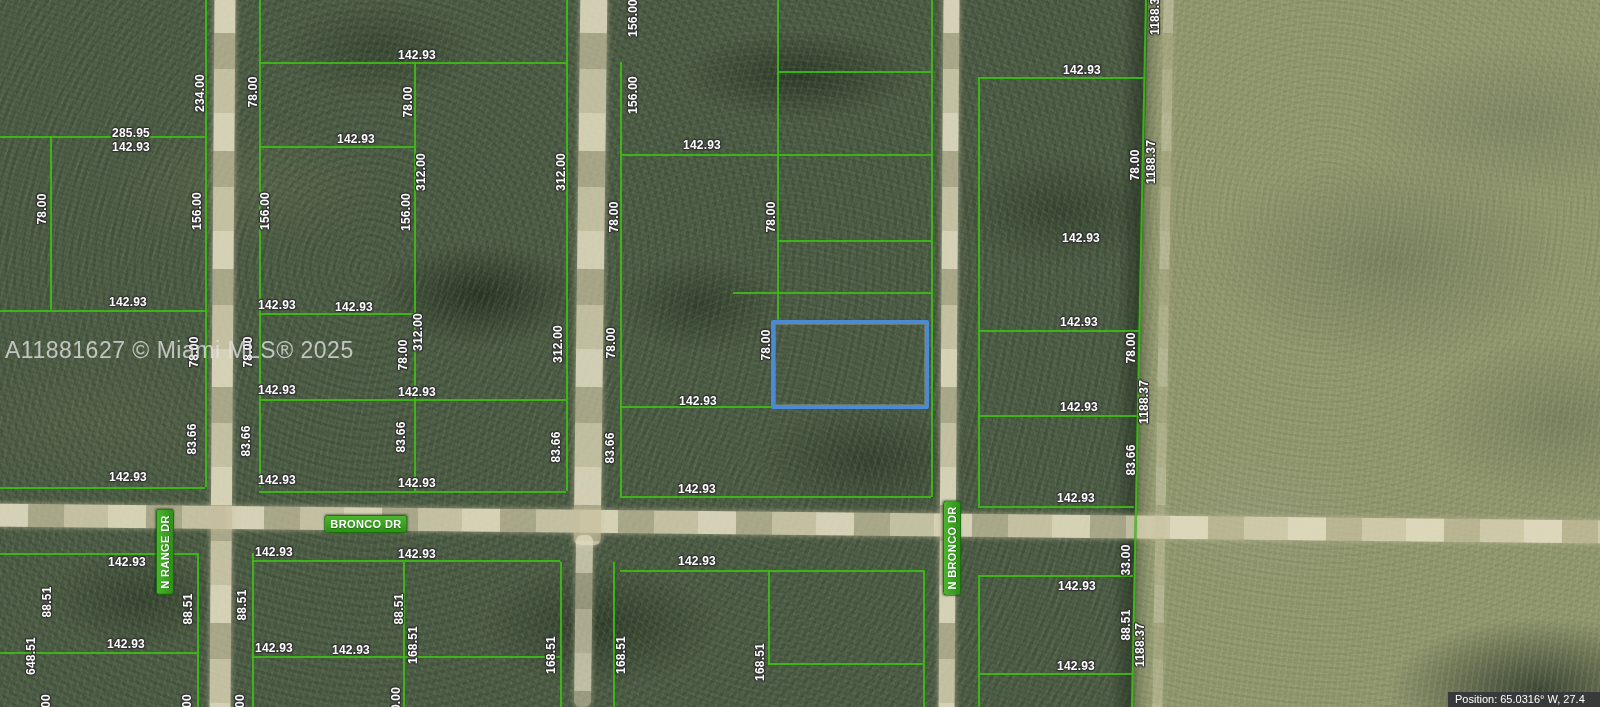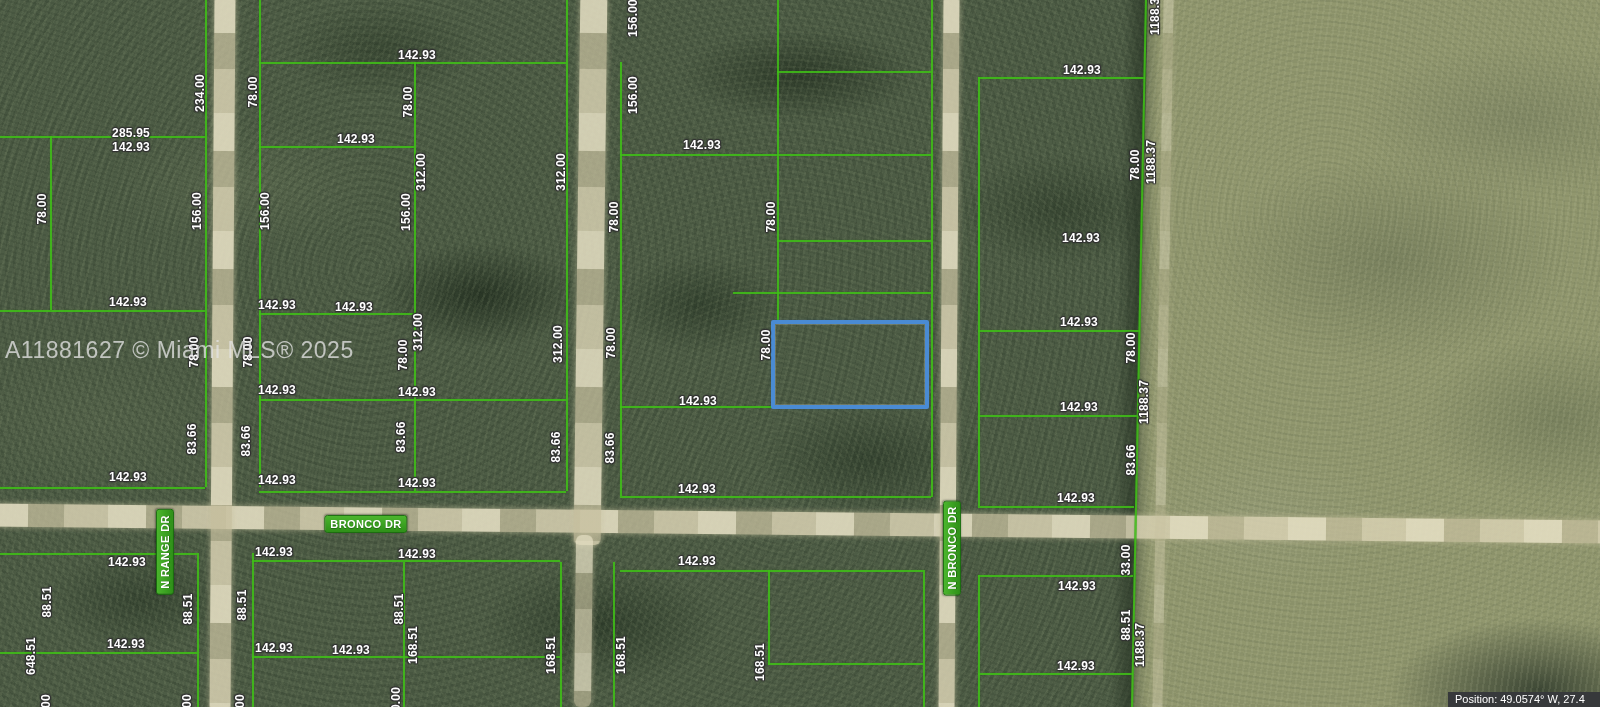--- a/index.html
+++ b/index.html
@@ -241,15 +241,15 @@
       <div class="dim v" style="left: 240px; top: 701px;">00</div>
       <div class="dim v" style="left: 396px; top: 699px;">0.00</div>
     </div>
   <div id="streets">
       <div class="street" style="left: 366px; top: 524px;">BRONCO DR</div>
       <div class="street v" style="left: 165px; top: 552px;">N RANGE DR</div>
       <div class="street v" style="left: 952px; top: 548px;">N BRONCO DR</div>
     </div>
   <div class="watermark">A11881627 © Miami MLS® 2025</div>
   <div class="posbar">
-    <span>Position: 49.0574° W, 27.4</span>
+    <span>Position: 65.0316° W, 27.4</span>
   </div>
 </div>
 
 </body></html>

